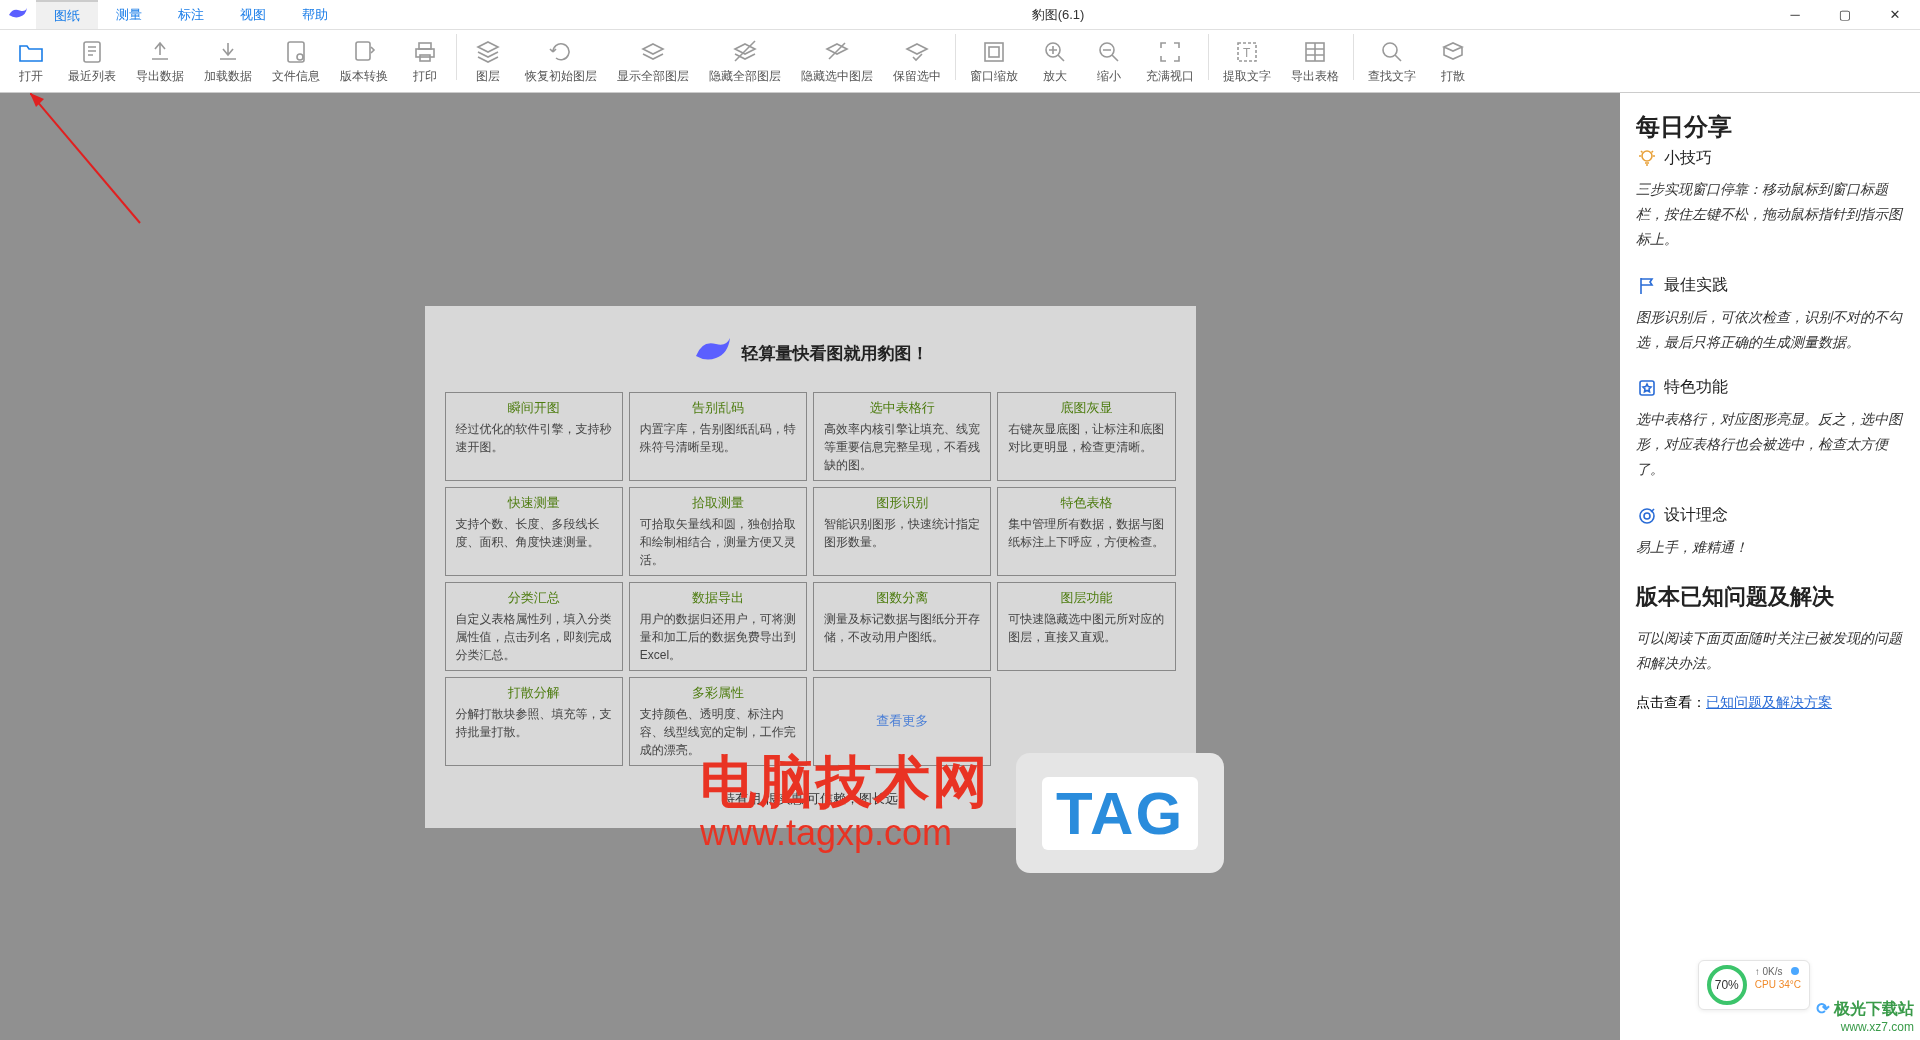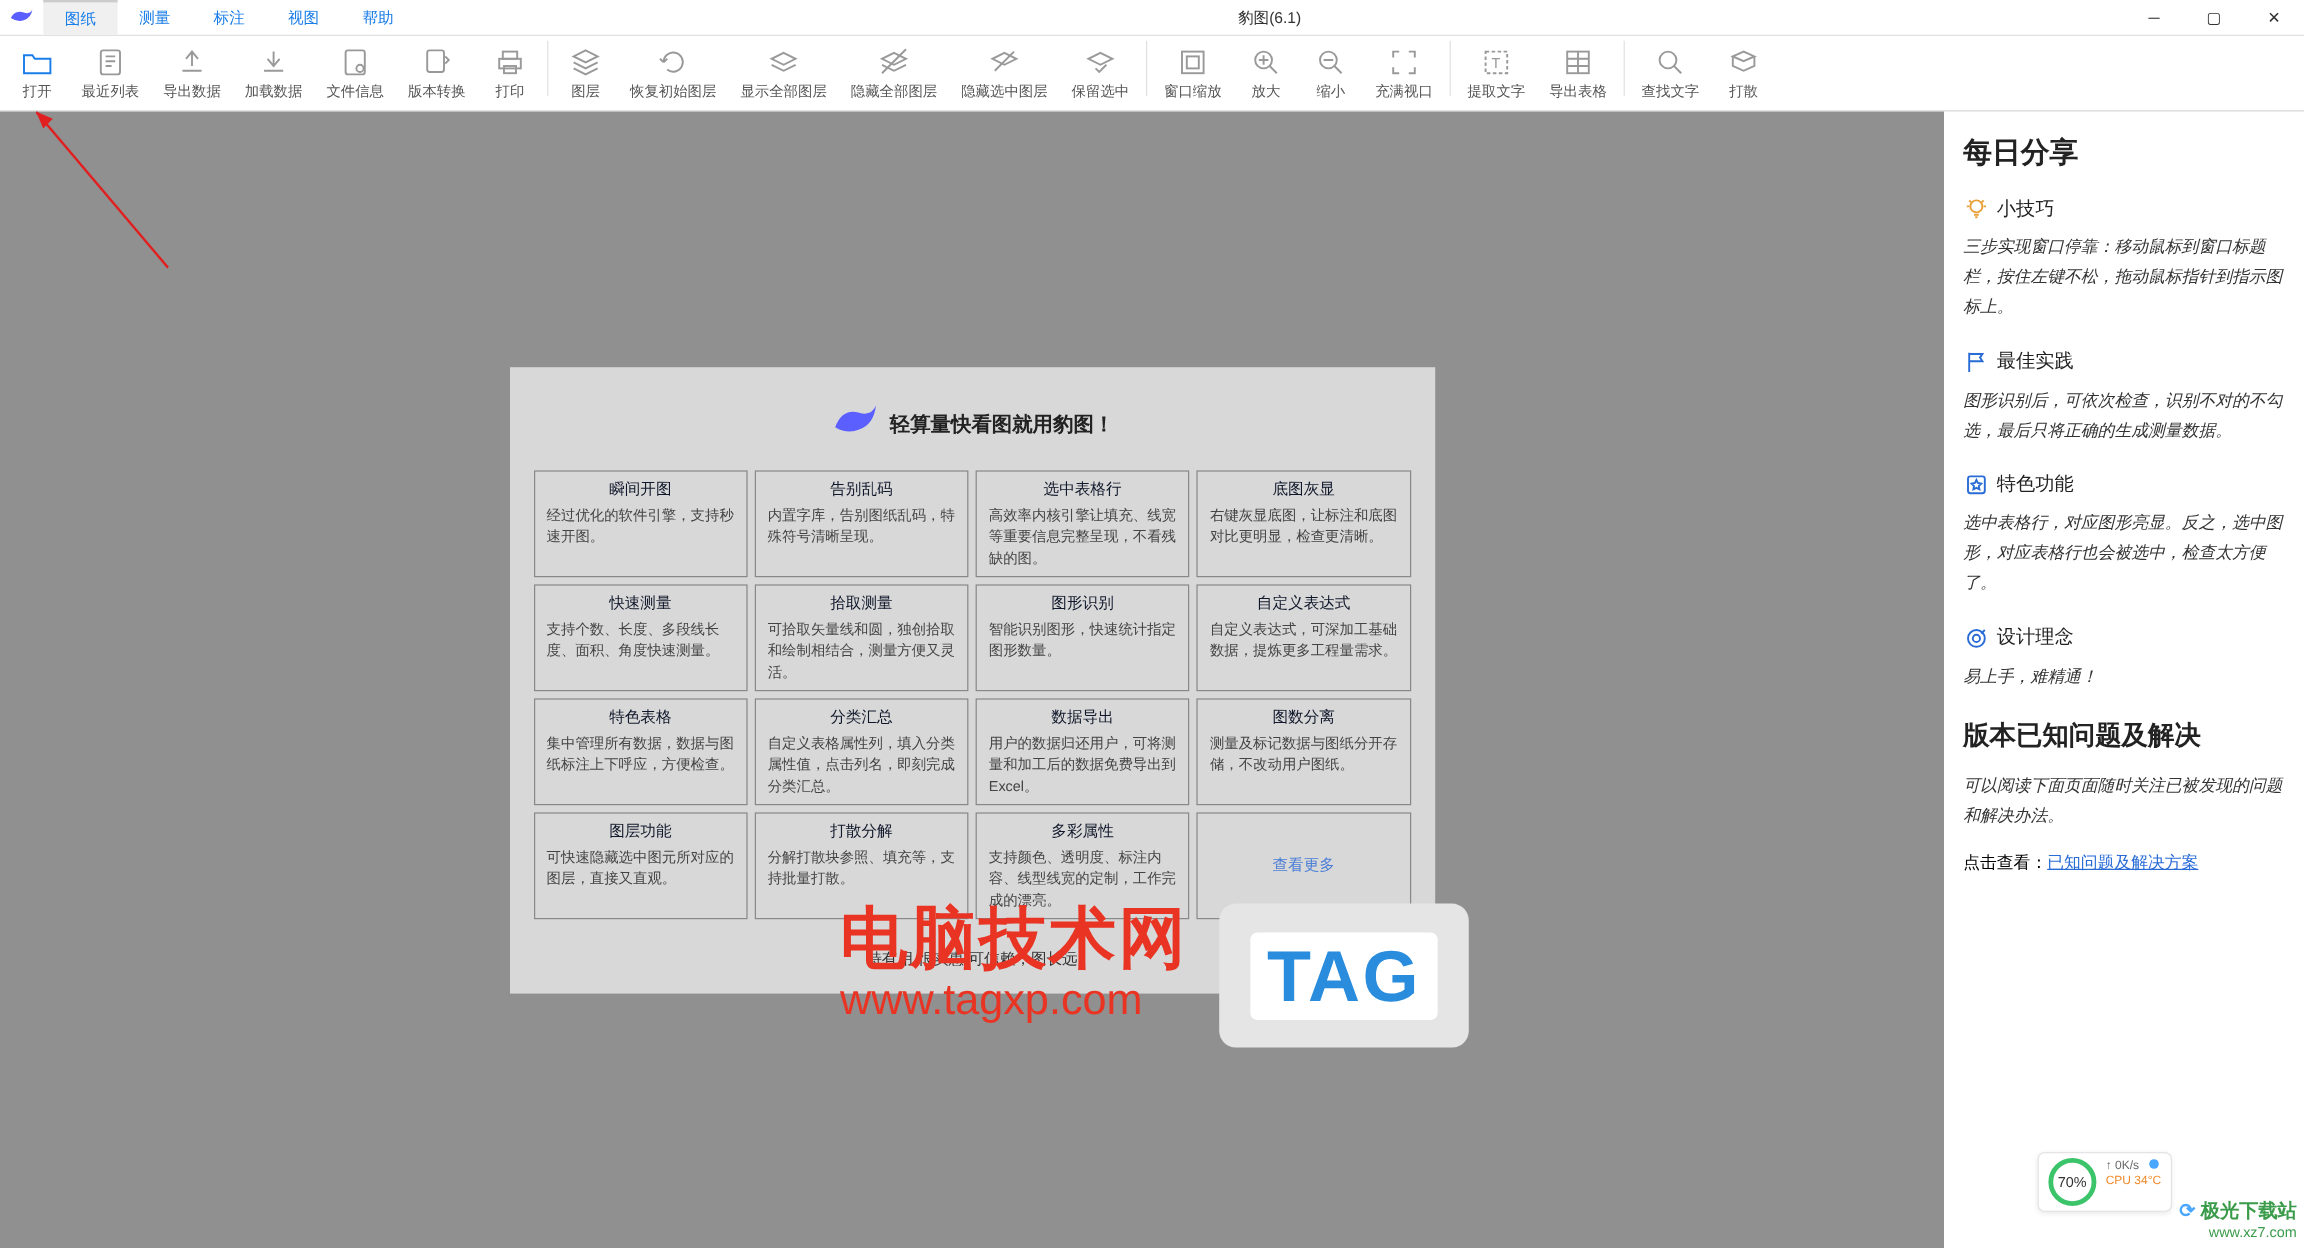--- a/index.html
+++ b/index.html
@@ -28,29 +28,29 @@
 .main { display: flex; height: calc(100% - 93px); }
 .canvas { flex: 1; background: #909090; position: relative; display: flex; align-items: center; justify-content: center; }
 .arrow { position: absolute; top: 0; left: 30px; width: 120px; height: 140px; pointer-events: none; }
 
 .welcome { width: 771px; background: #d8d8d8; padding: 28px 20px 20px; }
 .welcome-header { display: flex; align-items: center; justify-content: center; margin-bottom: 18px; }
 .welcome-logo { width: 40px; height: 40px; margin-right: 10px; }
 .welcome-title { font-size: 17px; font-weight: bold; color: #222; }
 .feature-grid { display: grid; grid-template-columns: repeat(4, 1fr); gap: 6px; }
 .feature-card { border: 1px solid #888; padding: 6px 10px; min-height: 54px; background: #d8d8d8; }
-.feature-card .ft { text-align: center; font-size: 13px; color: #0f172a; margin-bottom: 3px; font-weight: 500;}
+.feature-card .ft { text-align: center; font-size: 13px; color: #4d7c0f; margin-bottom: 3px; font-weight: 500;}
 .feature-card .fd { font-size: 12px; color: #444; line-height: 1.5; }
 .more-card { display: flex; align-items: center; justify-content: center; }
 .more-card a { color: #4b7fd6; font-size: 13px; text-decoration: none; }
 .welcome-footer { text-align: center; margin-top: 24px; font-size: 13px; color: #333; }
 
 
 .side { width: 300px; background: #fff; padding: 18px 16px; overflow-y: auto; }
-.side h1 { font-size: 24px; font-weight: 600; margin-bottom: 20px; color: #222; }
+.side h1 { font-size: 24px; font-weight: 600; margin-bottom: 4px; color: #222; }
 .side-section { margin-bottom: 22px; }
 .side-head { display: flex; align-items: center; margin-bottom: 8px; }
 .side-head .sicon { width: 22px; height: 22px; margin-right: 6px; display:flex; align-items:center; justify-content:center;}
 .side-head .stitle { font-size: 16px; color: #222; }
 .side-body { font-size: 14px; color: #333; line-height: 1.8; font-style: italic; }
 .side h2 { font-size: 22px; font-weight: 600; margin: 8px 0 14px; color: #222; }
 .link-line { font-size: 14px; }
 .link-line .blue { color: #2a6cd6; }
 
 
@@ -325,24 +325,20 @@
           </div>
           <div class="feature-card">
             <div class="ft">拾取测量</div>
             <div class="fd">可拾取矢量线和圆，独创拾取和绘制相结合，测量方便又灵活。</div>
           </div>
           <div class="feature-card">
             <div class="ft">图形识别</div>
             <div class="fd">智能识别图形，快速统计指定图形数量。</div>
           </div>
           <div class="feature-card">
-            <div class="ft">自定义表达式</div>
-            <div class="fd">自定义表达式，可深加工基础数据，提炼更多工程量需求。</div>
-          </div>
-          <div class="feature-card">
             <div class="ft">特色表格</div>
             <div class="fd">集中管理所有数据，数据与图纸标注上下呼应，方便检查。</div>
           </div>
           <div class="feature-card">
             <div class="ft">分类汇总</div>
             <div class="fd">自定义表格属性列，填入分类属性值，点击列名，即刻完成分类汇总。</div>
           </div>
           <div class="feature-card">
             <div class="ft">数据导出</div>
             <div class="fd">用户的数据归还用户，可将测量和加工后的数据免费导出到Excel。</div>

